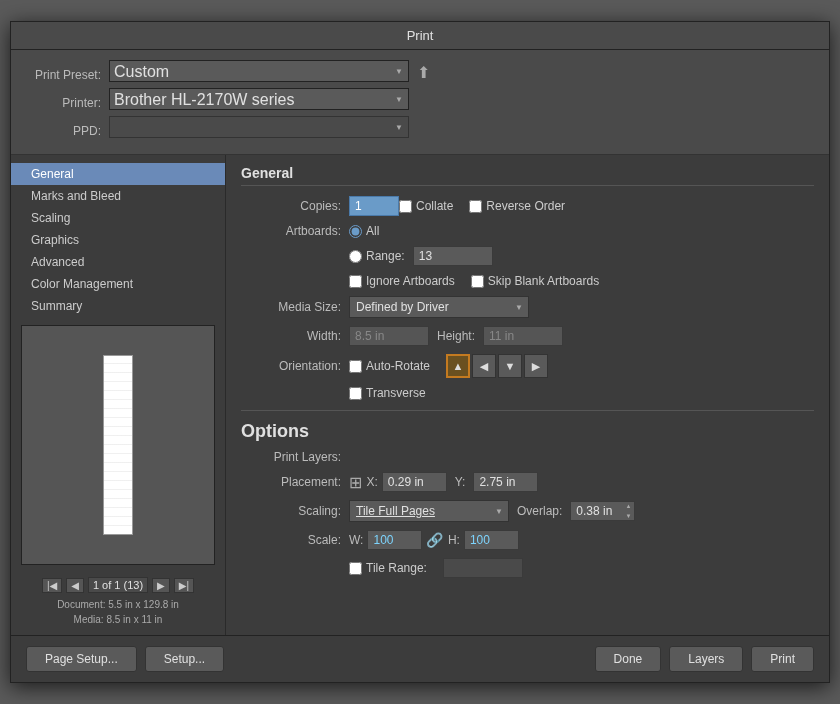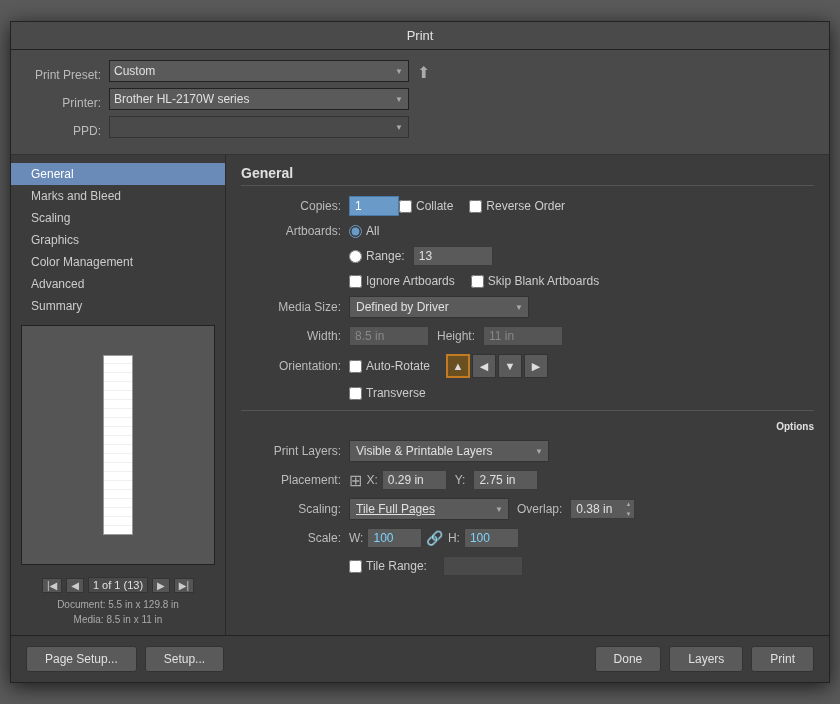--- a/index.html
+++ b/index.html
@@ -43,21 +43,21 @@
       text-align: right;
       width: 70px;
       margin-right: 8px;
       font-size: 12px;
     }
     .select-wide {
       background: #5a5a5a;
       border: 1px solid #222;
       color: #e0e0e0;
       padding: 2px 4px;
-      font-size: 12px;
+      font-size: 16px;
       width: 300px;
       height: 22px;
       -webkit-appearance: none;
       appearance: none;
       position: relative;
     }
     .select-wrapper {
       position: relative;
       display: inline-block;
     }
@@ -291,25 +291,24 @@
     }
     .orient-btn.active {
       border: 2px solid #c47a20;
       background: #6a5020;
     }
     .divider {
       border-top: 1px solid #555;
       margin: 10px 0;
     }
     .options-section-title {
-      font-size: 10px;
+      font-size: 18px;
       font-weight: bold;
       color: #e0e0e0;
       margin-bottom: 8px;
-      text-align: right;
     }
     .print-layers-select {
       background: #5a5a5a;
       border: 1px solid #333;
       color: #e0e0e0;
       padding: 2px 20px 2px 6px;
       font-size: 12px;
       height: 22px;
       -webkit-appearance: none;
       appearance: none;
@@ -487,24 +486,24 @@
       <div class="sidebar-item">
         <span>Marks and Bleed</span>
       </div>
       <div class="sidebar-item">
         <span>Scaling</span>
       </div>
       <div class="sidebar-item">
         <span>Graphics</span>
       </div>
       <div class="sidebar-item">
+        <span>Advanced</span>
+      </div>
+      <div class="sidebar-item">
         <span>Color Management</span>
-      </div>
-      <div class="sidebar-item">
-        <span>Advanced</span>
       </div>
       <div class="sidebar-item">
         <span>Summary</span>
       </div>
 
       <div class="preview-area">
         <div class="page-preview"></div>
       </div>
 
       <div class="pagination-row">
@@ -600,25 +599,20 @@
           <span>Transverse</span>
         </label>
       </div>
 
       <div class="divider"></div>
 
       <div class="options-section-title">Options</div>
 
       <div class="content-row">
         <span class="content-label">Print Layers:</span>
-        <div class="select-wrapper2">
-          <select class="print-layers-select">
-            <option>Visible &amp; Printable Layers</option>
-          </select>
-        </div>
       </div>
 
       <div class="content-row">
         <span class="content-label">Placement:</span>
         <span class="placement-icon">⊞</span>
         <span style="color:#bbb; margin-right:4px;">X:</span>
         <input class="coord-input" type="text" value="0.29 in" style="">
         <span style="color:#bbb; margin: 0 8px;">Y:</span>
         <input class="coord-input" type="text" value="2.75 in" style="">
       </div>

